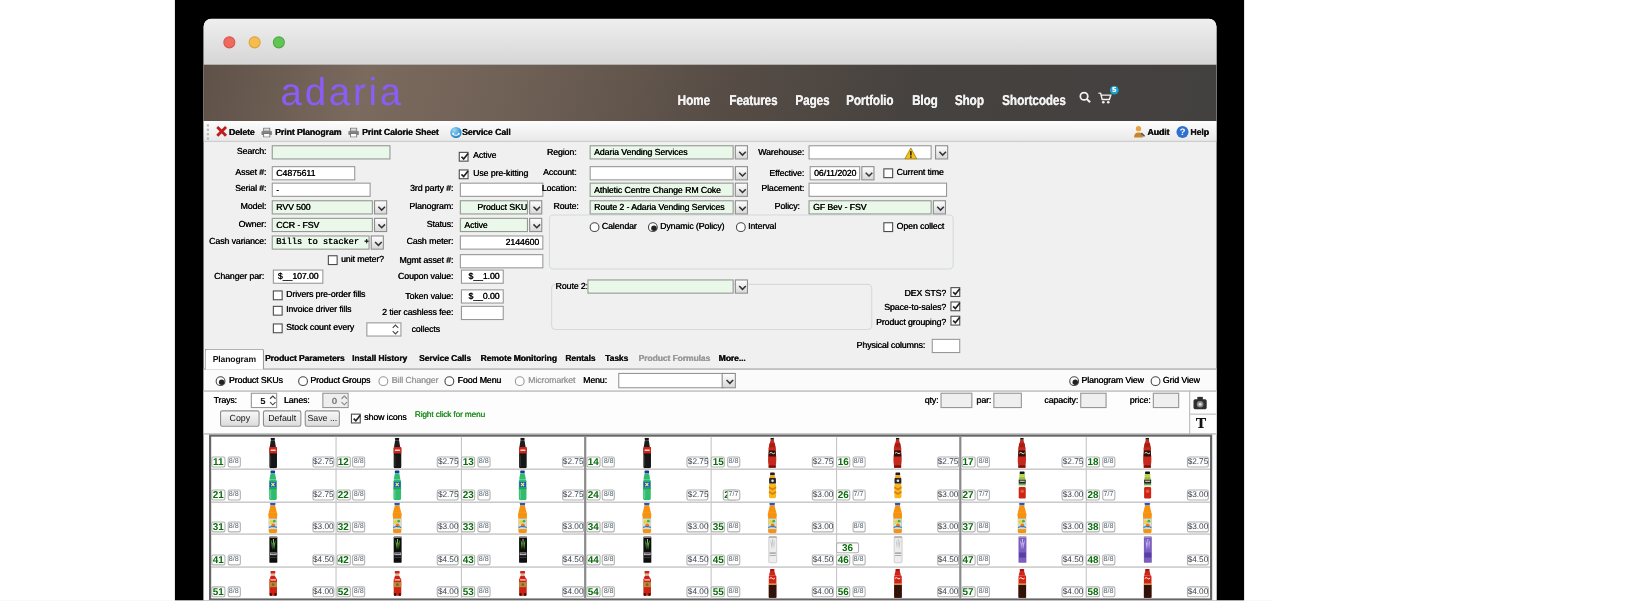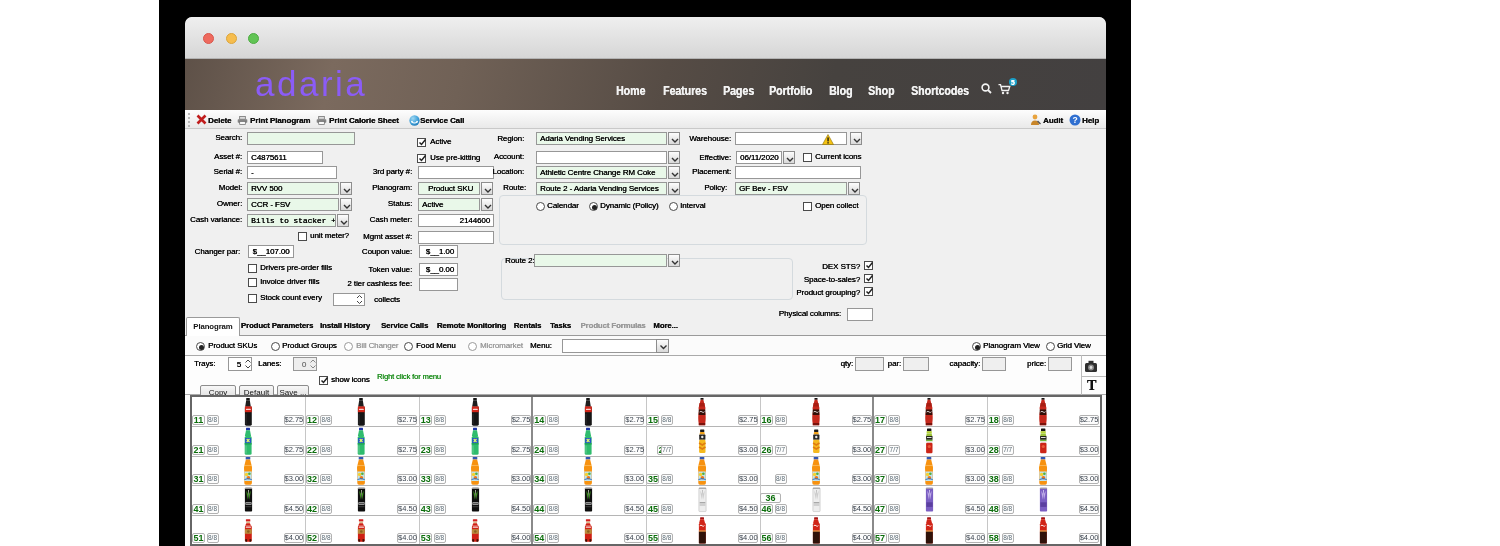--- a/index.html
+++ b/index.html
@@ -3,21 +3,21 @@
 * { margin:0; padding:0; box-sizing:border-box; }
 body { width:1500px; height:546px; background:#fff; font-family:"Liberation Sans",sans-serif; position:relative; overflow:hidden; }
 .abs { position:absolute; }
 .lb { position:absolute; white-space:nowrap; line-height:1.2; letter-spacing:-0.1px; text-shadow:0.3px 0 0 currentColor; }
 .in { position:absolute; background:#fff; border:1px solid #979797; color:#000; white-space:nowrap; overflow:hidden; line-height:10px; padding-top:1px; letter-spacing:-0.1px; text-shadow:0.3px 0 0 currentColor; }
 .in.grn { background:#e9f8e9; }
 .ab { position:absolute; background:linear-gradient(#fdfdfd,#d9d9d9); border:1px solid #8d8d8d; }
 .ck { position:absolute; background:#fff; border:1px solid #4a4a4a; }
 .rb { position:absolute; background:#fff; border:1px solid #4a4a4a; border-radius:50%; }
 .tb { position:absolute; border:1px solid #9a9a9a; border-bottom:none; background:#f1f1f1; font-size:7.8px; text-align:center; color:#111; border-radius:2px 2px 0 0; white-space:nowrap; overflow:hidden; letter-spacing:-0.1px; }
-.btn { position:absolute; background:linear-gradient(#f8f8f8,#dcdcdc); border:1px solid #8d8d8d; border-radius:2px; font-size:8px; text-align:center; color:#111;margin-top:12px; }
+.btn { position:absolute; background:linear-gradient(#f8f8f8,#dcdcdc); border:1px solid #8d8d8d; border-radius:2px; font-size:8px; text-align:center; color:#111; }
 .st { position:absolute; background:#fdfdfd; border:1px solid #b2b2b2; border-radius:2px; font-size:6.5px; color:#5a6a74; text-align:center; line-height:8px; white-space:nowrap; }
 .nb { position:absolute; background:#fdfdfd; border:1px solid #b2b2b2; border-radius:2px; font-size:9px; font-weight:bold; color:#0b6e0b; text-align:center; line-height:8.5px; white-space:nowrap; }
 .pb { position:absolute; background:#fdfdfd; border:1px solid #b2b2b2; border-radius:2px; font-size:7.5px; color:#39424d; text-align:right; line-height:8.5px; white-space:nowrap; padding-right:1px; }
 </style></head><body>
 <div class="abs" style="left:159px;top:0;width:972px;height:546px;background:#000"></div>
 <div class="abs" id="win" style="left:185px;top:17px;width:921px;height:529px;border-radius:7px 7px 0 0;overflow:hidden;background:#f0f0f0">
 
 <div class="abs" style="left:0;top:0;width:921px;height:42px;background:linear-gradient(#efefef,#d6d6d6);border-bottom:1px solid #b3b3b3;border-radius:7px 7px 0 0"></div>
 <div class="abs" style="left:18.0px;top:15.5px;width:11px;height:11px;border-radius:50%;background:#ee6a5e;border:0.5px solid #d9564c"></div>
 <div class="abs" style="left:40.6px;top:15.5px;width:11px;height:11px;border-radius:50%;background:#f6bd4e;border:0.5px solid #dca53b"></div>
@@ -116,21 +116,21 @@
 <div class="lb" style="left:245px;top:120px;font-size:8px;color:#000">Active</div>
 <div class="ck" style="left:232px;top:137px;width:9px;height:9px">
       <svg width="9" height="9" viewBox="0 0 9 9" style="position:absolute;left:0;top:-1px">
         <path d="M1.5 4.5 L3.5 6.5 L7.5 1.5" stroke="#222" stroke-width="1.5" fill="none"></path>
       </svg>
     </div>
 <div class="lb" style="left:245px;top:136px;font-size:8px;color:#000">Use pre-kitting</div>
 <div class="lb" style="right:694px;top:150px;text-align:right;font-size:8px;color:#000">3rd party #:</div>
 <div class="in" style="left:233px;top:149px;width:76px;height:13px;font-size:8px;text-align:left;padding-left:3px;"></div>
 <div class="lb" style="right:694px;top:166px;text-align:right;font-size:8px;color:#000">Planogram:</div>
-<div class="in grn" style="left:233px;top:165px;width:62px;height:13px;font-size:8px;text-align:center;padding-left:3px;">Product SKU</div>
+<div class="in grn" style="left:233px;top:165px;width:62px;height:13px;font-size:8px;text-align:right;padding-left:3px;">Product SKU</div>
     <div class="ab" style="left:296px;top:165px;width:12px;height:13px"><svg width="12" height="13" viewBox="0 0 12 13">
         <path d="M3.0 5.0 L6.0 8.0 L9.0 5.0" stroke="#333" stroke-width="1.4" fill="none"></path>
       </svg></div>
 <div class="lb" style="right:694px;top:182px;text-align:right;font-size:8px;color:#000">Status:</div>
 <div class="in grn" style="left:233px;top:181px;width:62px;height:13px;font-size:8px;text-align:left;padding-left:3px;">Active</div>
     <div class="ab" style="left:296px;top:181px;width:12px;height:13px"><svg width="12" height="13" viewBox="0 0 12 13">
         <path d="M3.0 5.0 L6.0 8.0 L9.0 5.0" stroke="#333" stroke-width="1.4" fill="none"></path>
       </svg></div>
 <div class="lb" style="right:694px;top:198px;text-align:right;font-size:8px;color:#000">Cash meter:</div>
 <div class="in" style="left:233px;top:197px;width:76px;height:13px;font-size:8px;text-align:right;padding-right:3px;">2144600</div>
@@ -175,21 +175,21 @@
     </svg>
 <div class="ab" style="left:665px;top:115px;width:12px;height:13px"><svg width="12" height="13" viewBox="0 0 12 13">
         <path d="M3.0 5.0 L6.0 8.0 L9.0 5.0" stroke="#333" stroke-width="1.4" fill="none"></path>
       </svg></div>
 <div class="lb" style="right:375px;top:136px;text-align:right;font-size:8px;color:#000">Effective:</div>
 <div class="in" style="left:551px;top:134px;width:46px;height:13px;font-size:8px;text-align:left;padding-left:3px;">06/11/2020</div>
 <div class="ab" style="left:598px;top:134px;width:12px;height:13px"><svg width="12" height="13" viewBox="0 0 12 13">
         <path d="M3.0 5.0 L6.0 8.0 L9.0 5.0" stroke="#333" stroke-width="1.4" fill="none"></path>
       </svg></div>
 <div class="ck" style="left:618px;top:136px;width:9px;height:9px"></div>
-<div class="lb" style="left:630px;top:135px;font-size:8px;color:#000">Current icons</div>
+<div class="lb" style="left:630px;top:135px;font-size:8px;color:#000">Current time</div>
 <div class="lb" style="right:375px;top:150px;text-align:right;font-size:8px;color:#000">Placement:</div>
 <div class="in" style="left:550px;top:149px;width:126px;height:13px;font-size:8px;text-align:left;padding-left:3px;"></div>
 <div class="lb" style="right:379px;top:166px;text-align:right;font-size:8px;color:#000">Policy:</div>
 <div class="in grn" style="left:550px;top:165px;width:112px;height:13px;font-size:8px;text-align:left;padding-left:3px;">GF Bev - FSV</div>
     <div class="ab" style="left:663px;top:165px;width:12px;height:13px"><svg width="12" height="13" viewBox="0 0 12 13">
         <path d="M3.0 5.0 L6.0 8.0 L9.0 5.0" stroke="#333" stroke-width="1.4" fill="none"></path>
       </svg></div>
 <div class="ck" style="left:618px;top:185px;width:9px;height:9px"></div>
 <div class="lb" style="left:630px;top:184px;font-size:8px;color:#000">Open collect</div>
 <div class="lb" style="right:866px;top:230px;text-align:right;font-size:8px;color:#000">Changer par:</div>

